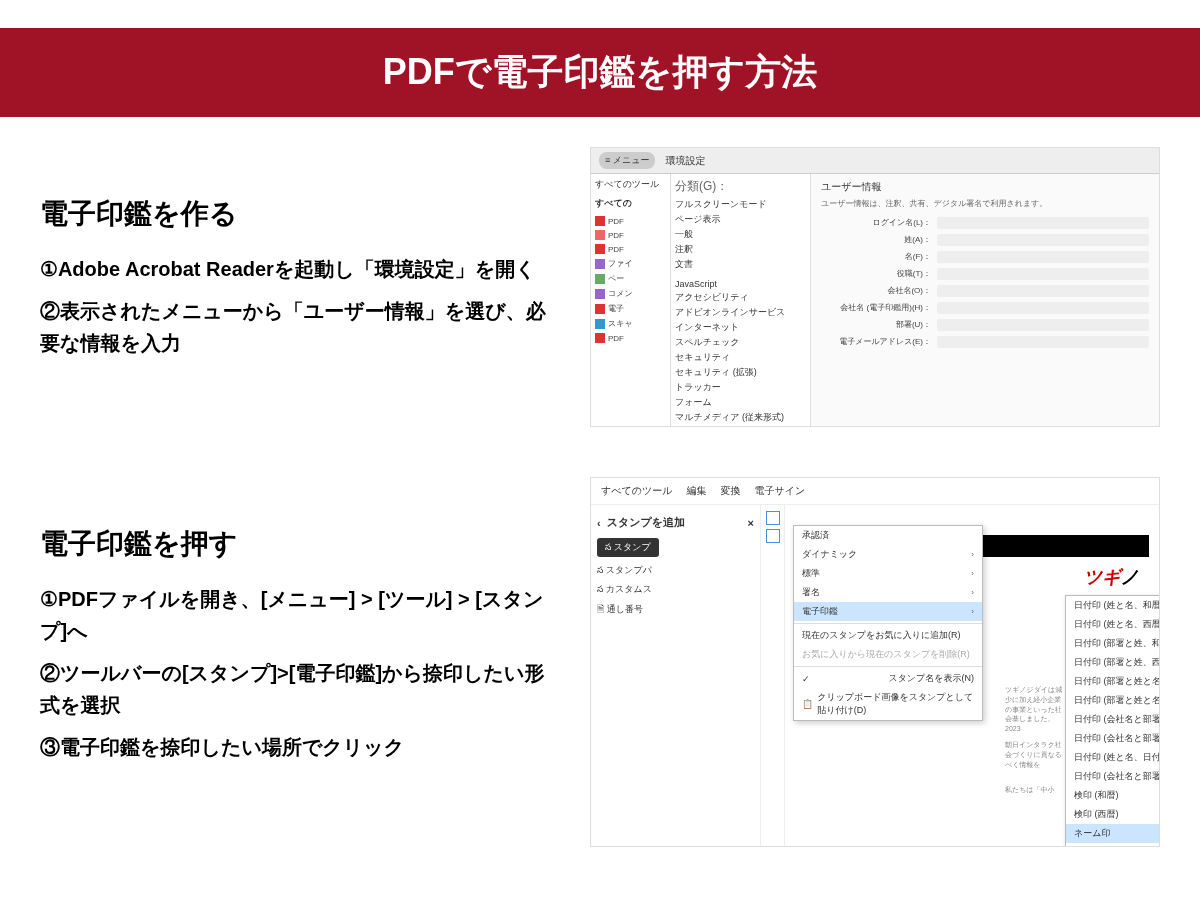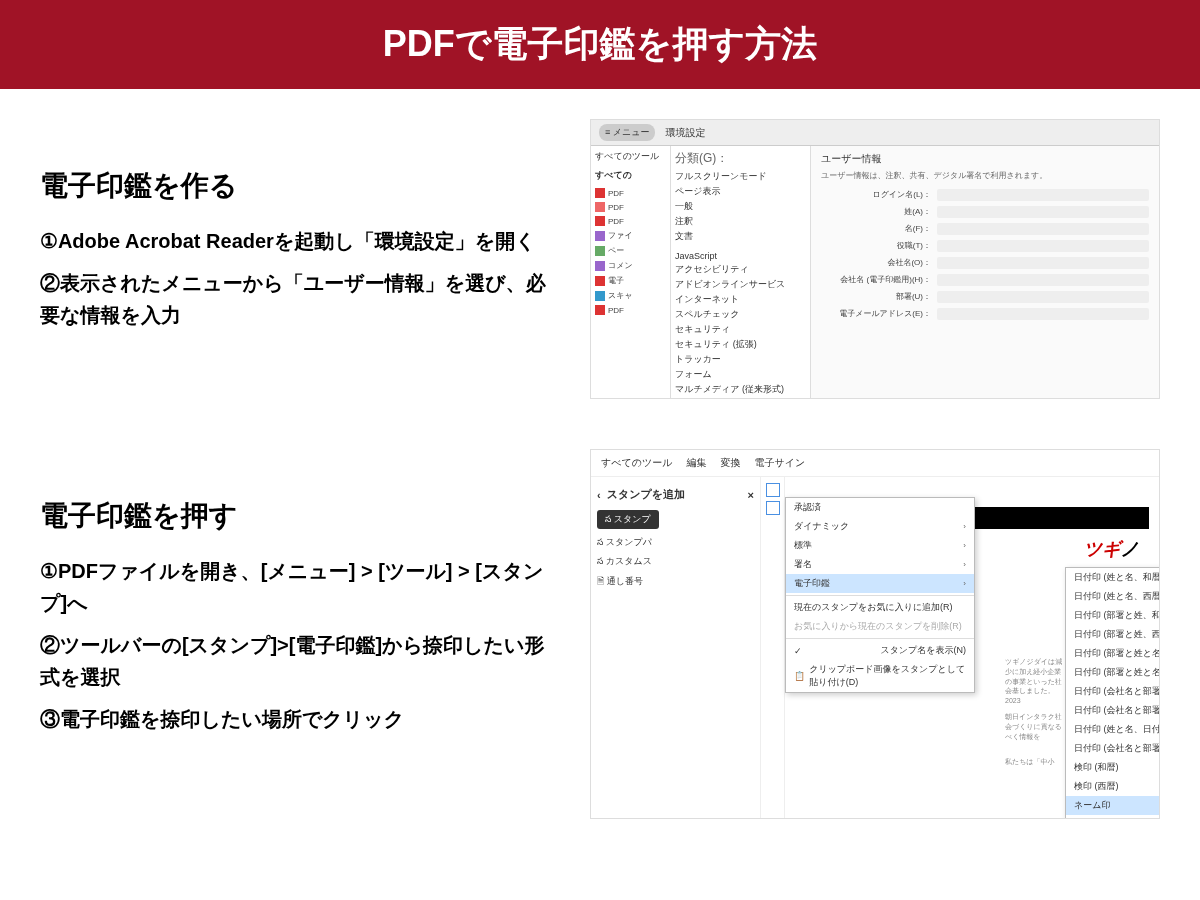--- a/index.html
+++ b/index.html
@@ -1,17 +1,17 @@
 <!DOCTYPE html>
 <html><head>
 <meta charset="utf-8">
 <style>
   * { margin: 0; padding: 0; box-sizing: border-box; }
   body { font-family: "Hiragino Sans", "Meiryo", sans-serif; width: 1200px; height: 900px; background: #fff; }
-  .header { background: #a01326; color: #fff; text-align: center; padding: 20px 0; font-size: 36px; font-weight: bold; }
+  .header { background: #a01326; color: #fff; text-align: center; padding: 20px 0; font-size: 36px; font-weight: bold; margin-top: 28px; }
   .content { display: flex; flex-direction: column; padding: 30px 40px; gap: 50px; }
   .section { display: flex; gap: 30px; align-items: flex-start; }
   .left { flex: 0 0 520px; margin-top: 48px; }
   .right { flex: 1; }
   .sec-title { font-size: 28px; font-weight: bold; margin-bottom: 20px; }
   .step { font-size: 20px; font-weight: bold; line-height: 1.6; margin-bottom: 10px; }
 
   
   .shot1 { background: #f4f4f4; border: 1px solid #ddd; font-size: 10px; color: #333; position: relative; height: 280px; overflow: hidden; }
   .shot1-top { display: flex; align-items: center; gap: 10px; padding: 4px 8px; background: #eee; border-bottom: 1px solid #ccc; }
@@ -45,21 +45,21 @@
   .panel-title { font-size: 11px; font-weight: bold; display: flex; align-items: center; gap: 6px; padding: 4px 0; }
   .close-x { margin-left: auto; }
   .stamp-btn { background: #333; color: #fff; padding: 3px 8px; border-radius: 3px; font-size: 9px; display: inline-block; margin: 4px 0; }
   .stamp-row { display: flex; align-items: center; gap: 4px; font-size: 9px; padding: 3px 0; color: #333; }
   .shot2-mid { width: 24px; border-right: 1px solid #eee; display: flex; flex-direction: column; align-items: center; padding-top: 6px; gap: 4px; }
   .midicon { width: 14px; height: 14px; border: 1px solid #4a90e2; }
   .shot2-main { flex: 1; position: relative; background: #fff; }
   .blackbar { position: absolute; top: 30px; left: 10px; right: 10px; height: 22px; background: #000; }
   .logo { position: absolute; top: 60px; right: 20px; font-size: 18px; font-style: italic; font-weight: bold; color: #c00; text-align: right; }
   .logo span { color: #000; }
-  .ctx-menu { position: absolute; top: 20px; left: 0; width: 190px; background: #fff; border: 1px solid #bbb; box-shadow: 2px 2px 6px rgba(0,0,0,0.2); }
+  .ctx-menu { position: absolute; top: 20px; left: 8px; width: 190px; background: #fff; border: 1px solid #bbb; box-shadow: 2px 2px 6px rgba(0,0,0,0.2); }
   .ctx-item { font-size: 9px; padding: 3px 8px; display: flex; justify-content: space-between; align-items: center; }
   .ctx-item.sel { background: #cce5ff; }
   .ctx-item.dis { color: #aaa; }
   .ctx-sep { border-top: 1px solid #ddd; margin: 2px 0; }
   .arrow { font-size: 8px; color: #666; }
   .submenu { position: absolute; top: 90px; left: 280px; width: 170px; background: #fff; border: 1px solid #bbb; box-shadow: 2px 2px 6px rgba(0,0,0,0.2); z-index: 5; }
   .sub-item { font-size: 9px; padding: 3px 8px; }
   .sub-item.sel { background: #cce5ff; }
   .bgtext { position: absolute; font-size: 7px; color: #888; line-height: 1.4; }
   .bgtext.t1 { top: 180px; left: 220px; width: 58px; }

